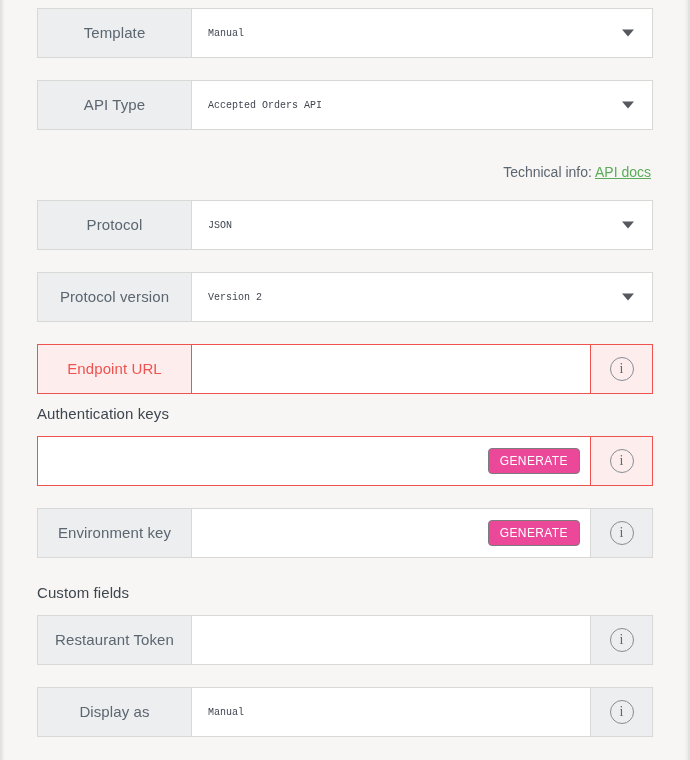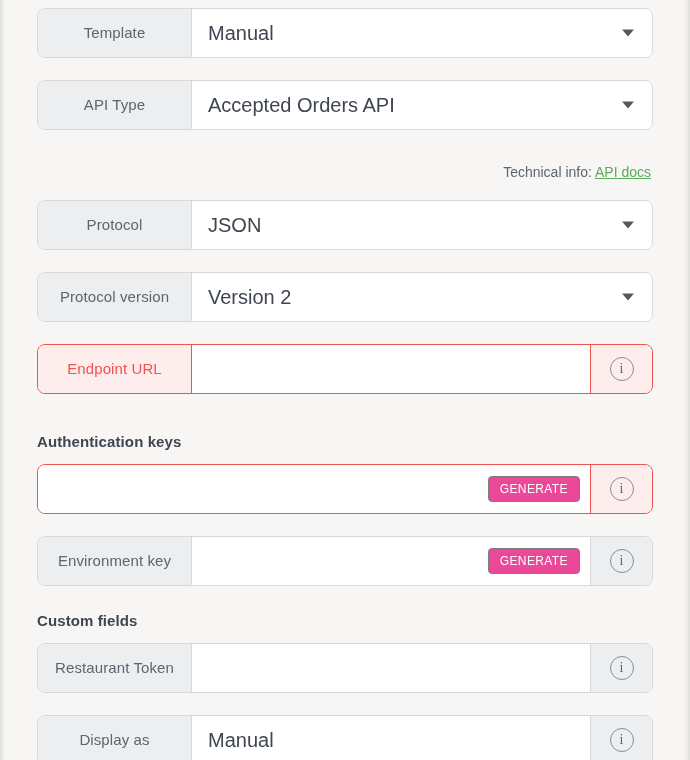--- a/index.html
+++ b/index.html
@@ -45,21 +45,21 @@
     left: 35px;
     top: 8px;
     width: 616px;
   }
 
   
   .row {
     display: flex;
     align-items: stretch;
     border: 1px solid #d8d8d6;
-    border-radius: 8px;
+    border-radius: 0;
     background: #ffffff;
     height: 50px;
     box-sizing: border-box;
     overflow: hidden;
   }
   .row.gap-sm { margin-bottom: 22px; }
 
   .label-cell {
     width: 154px;
     min-width: 154px;
@@ -82,22 +82,23 @@
   .value-cell {
     flex: 1;
     display: flex;
     align-items: center;
     background: #ffffff;
     padding-left: 16px;
     position: relative;
     min-width: 0;
   }
   .value-cell .val {
-    font-size: 20px;
+    font-size: 10px;
     color: #3f4650;
+    font-family: Liberation Mono, monospace;
   }
 
   
   .caret {
     position: absolute;
     right: 18px;
     top: 50%;
     transform: translateY(-50%);
     width: 0; height: 0;
     border-left: 6px solid transparent;
@@ -176,21 +177,21 @@
   }
   .tech-info a {
     color: #5aab5a;
     text-decoration: underline;
     cursor: pointer;
   }
 
   
   .section-heading {
     font-size: 15px;
-    font-weight: bold;
+    font-weight: normal;
     color: #3e4650;
     margin: 2px 0 14px 0;
     letter-spacing: 0.1px;
   }
 </style>
 </head>
 <body>
 
 <div id="page">
   <div id="form">
@@ -233,21 +234,21 @@
     <div class="row gap-sm">
       <div class="label-cell">
         <span>Protocol version</span>
       </div>
       <div class="value-cell">
         <span class="val">Version 2</span>
         <span class="caret"></span>
       </div>
     </div>
 
-    <div class="row error" style="margin-bottom:39px;">
+    <div class="row error" style="margin-bottom:11px;">
       <div class="label-cell">
         <span>Endpoint URL</span>
       </div>
       <div class="value-cell">
         <span class="val"></span>
       </div>
       <div class="info-cell">
         <span class="info-icon">i</span>
       </div>
     </div>

